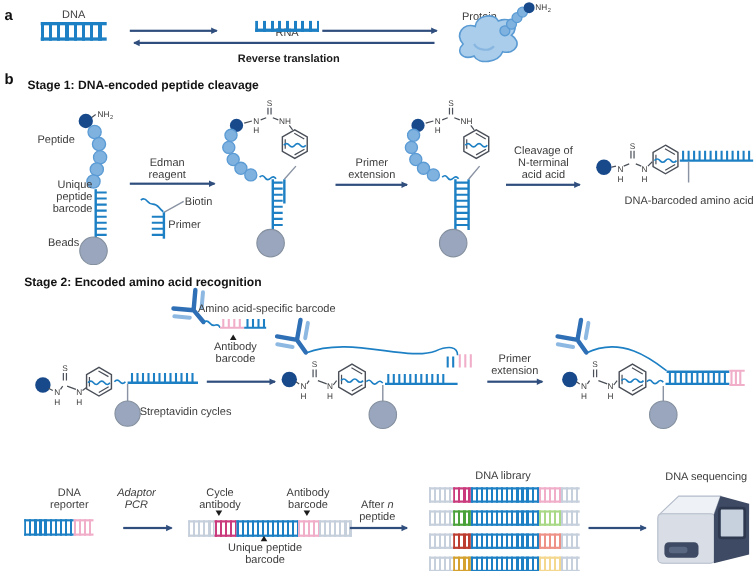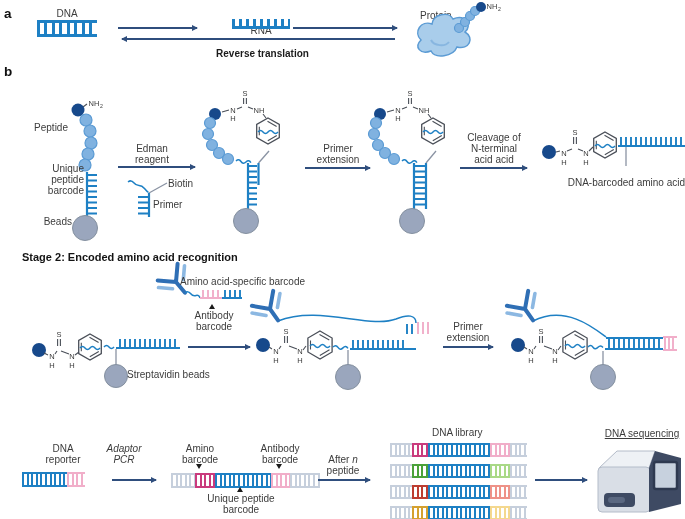--- a/index.html
+++ b/index.html
@@ -85,20 +85,21 @@
     <circle class="pb" cx="64" cy="28" r="4.5"></circle>
       <circle class="pb" cx="70" cy="22" r="4.5"></circle>
     <circle class="pb" cx="75" cy="16" r="4.5"></circle>
       <circle class="pb" cx="80" cy="11" r="4.5"></circle>
     <circle class="db" cx="86" cy="7" r="5"></circle>
     <text class="at" x="97" y="9">NH</text>
     <text class="ats" x="103" y="11">2</text>
   </svg>
 
   <div class="pl" style="left:4px;top:64px;">b</div>
+  <div class="head" style="left:25px;top:72px;">Stage 1: DNA-encoded peptide cleavage</div>
 
   <svg class="abs" style="left:50px;top:95px;" width="70" height="148" viewBox="0 0 70 148">
     <line class="bond" x1="33" y1="12" x2="37" y2="9"></line>
     <circle class="db" cx="28" cy="15" r="6.5"></circle>
     <circle class="pb" cx="36" cy="25" r="6"></circle>
       <circle class="pb" cx="40" cy="36" r="6"></circle>
     <circle class="pb" cx="41" cy="48" r="6"></circle>
       <circle class="pb" cx="38" cy="59" r="6"></circle>
     <circle class="pb" cx="35" cy="70" r="6"></circle>
     <path class="dna2" d="M37,77 V122"></path>
@@ -219,21 +220,21 @@
     <text class="at" x="44" y="40">H</text>
     <polygon class="ring" points="62,6 73.3,12.5 73.3,25.5 62,32 50.7,25.5 50.7,12.5"></polygon>
     <path class="bond" d="M61.5,9.2 L70.6,14.4 M70.8,23.6 L61.8,28.8 M53.3,23.3 V14.7"></path>
     <path class="sq" d="M52,20 q2.5,-3 5,0 t5,0 t5,0 t5,0"></path>
     <path class="sq" d="M76,19 q2.5,-3 5,0 t5,0"></path>
     <path class="dna2" d="M88,20 H152"></path>
     <path class="dnat" d="M92,20 v-9 M97,20 v-9 M102,20 v-9 M107,20 v-9 M112,20 v-9 M117,20 v-9 M122,20 v-9 M127,20 v-9 M132,20 v-9 M137,20 v-9 M142,20 v-9 M147,20 v-9"></path>
     <line class="gline" x1="88" y1="21" x2="88" y2="38"></line>
     <circle class="gb" cx="88" cy="48" r="11.5"></circle>
   </svg>
-  <div class="lab l" style="left:127px;top:369px;">Streptavidin beads</div>
+  <div class="lab l" style="left:127px;top:369px;">Streptavidin cycles</div>
   <div class="arr" style="left:188px;top:346px;width:62px;"></div>
 
   <svg class="abs" style="left:248px;top:293px;" width="182" height="104" viewBox="0 0 182 104">
     <path class="sq" d="M30,28 C70,12 122,36 148,26 C160,21 168,22 168,30"></path>
     <g transform="translate(22,16) rotate(-35)">
       <path class="abl" d="M-17,-7 L-7,3 M17,-7 L7,3"></path>
       <path class="abh" d="M-13,-13 L0,0 L13,-13 M0,0 L0,14"></path>
     </g>
     <path class="dnat" d="M159,31 v10 M164,31 v10"></path>
     <path class="pkt" d="M170,29 v12 M175,29 v12 M180,29 v12"></path>
@@ -286,21 +287,21 @@
 
   <div class="lab" style="left:37px;top:443px;width:52px;">DNA reporter</div>
   <div class="duplex" style="left:22px;top:472px;height:15px;">
     <div class="seg cb" style="width:45px;"></div>
       <div class="seg cp" style="width:18px;"></div>
   </div>
 
   <div class="lab" style="left:100px;top:443px;width:48px;font-style:italic;">Adaptor PCR</div>
   <div class="arr" style="left:112px;top:479px;width:44px;"></div>
 
-  <div class="lab" style="left:176px;top:443px;width:48px;">Amino barcode</div>
+  <div class="lab" style="left:176px;top:443px;width:48px;">Cycle antibody</div>
   <div class="tri-down" style="left:196px;top:464px;"></div>
   <div class="lab" style="left:253px;top:443px;width:54px;">Antibody barcode</div>
   <div class="tri-down" style="left:276px;top:464px;"></div>
   <div class="duplex" style="left:171px;top:473px;height:15px;">
     <div class="seg cg" style="width:24px;"></div>
       <div class="seg cm" style="width:20px;"></div>
     <div class="seg cb" style="width:56px;"></div>
       <div class="seg cp" style="width:19px;"></div>
     <div class="seg cg" style="width:30px;"></div>
   </div>
@@ -338,21 +339,21 @@
   </div>
   <div class="duplex" style="left:390px;top:506px;height:14px;">
     <div class="seg cg" style="width:22px;"></div>
       <div class="seg cgo" style="width:16px;"></div>
     <div class="seg cb" style="width:62px;"></div>
       <div class="seg cyl" style="width:20px;"></div>
     <div class="seg cg" style="width:17px;"></div>
   </div>
 
   <div class="arr" style="left:535px;top:479px;width:52px;"></div>
-  <div class="lab" style="left:598px;top:428px;width:88px;text-decoration:underline;">DNA sequencing</div>
+  <div class="lab" style="left:598px;top:428px;width:88px;">DNA sequencing</div>
   <svg class="abs" style="left:593px;top:440px;" width="92" height="78" viewBox="0 0 92 78">
     <polygon points="6,28 24,11 62,11 56,28" fill="#eef1f5" stroke="#b4bcc9" stroke-width="1"></polygon>
     <rect x="5" y="27" width="52" height="45" rx="4" fill="var(--machine-light)" stroke="#b4bcc9" stroke-width="1"></rect>
     <polygon points="56,28 62,11 88,18 88,64 56,72" fill="var(--machine-dark)"></polygon>
     <rect x="61" y="22" width="23" height="27" rx="2" fill="#c7d1de" stroke="#2e3950" stroke-width="2.5"></rect>
     <rect x="11" y="53" width="31" height="14" rx="4" fill="#3e4a63"></rect>
     <rect x="15" y="57" width="17" height="6" rx="3" fill="#5a6780"></rect>
   </svg>
 
 </div>

